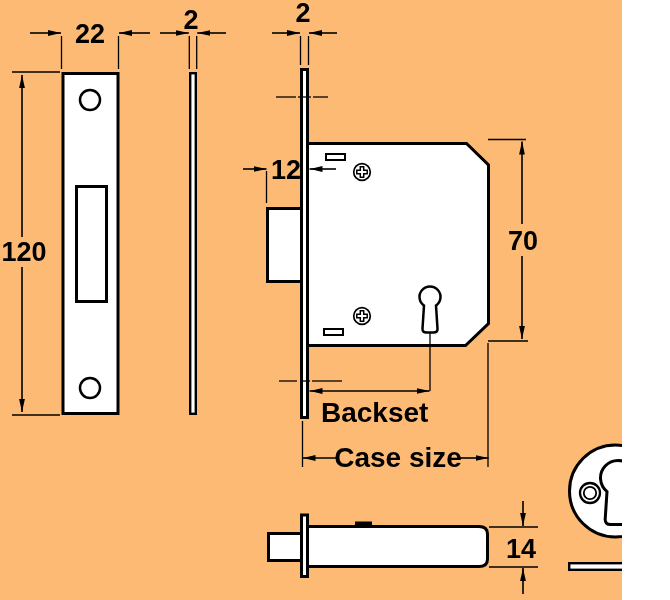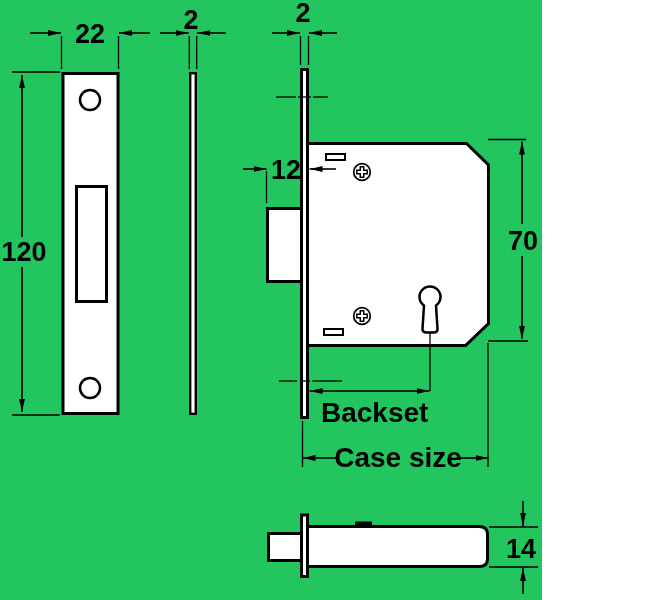--- a/index.html
+++ b/index.html
@@ -1,16 +1,16 @@
 <!DOCTYPE html>
 <html><head>
 <meta charset="utf-8">
 <style>
   html,body{margin:0;padding:0;background:#fff;}
-  .canvas{position:relative;width:542px;height:600px;background:#22c55e;overflow:hidden;}
+  .canvas{position:relative;width:622px;height:600px;background:#fdba74;overflow:hidden;}
   svg{display:block;}
   text{font-family:"Liberation Sans",sans-serif;font-weight:bold;fill:#000;}
   .num{font-size:27px;}
   .word{font-size:28px;}
   .outline{fill:#fff;stroke:#000;stroke-width:3;}
   .outline25{fill:#fff;stroke:#000;stroke-width:2.5;}
   .detail{fill:#fff;stroke:#000;stroke-width:2;}
   .dim{stroke:#000;stroke-width:1.6;fill:none;}
   .thin{stroke:#000;stroke-width:1.3;fill:none;}
 </style>

